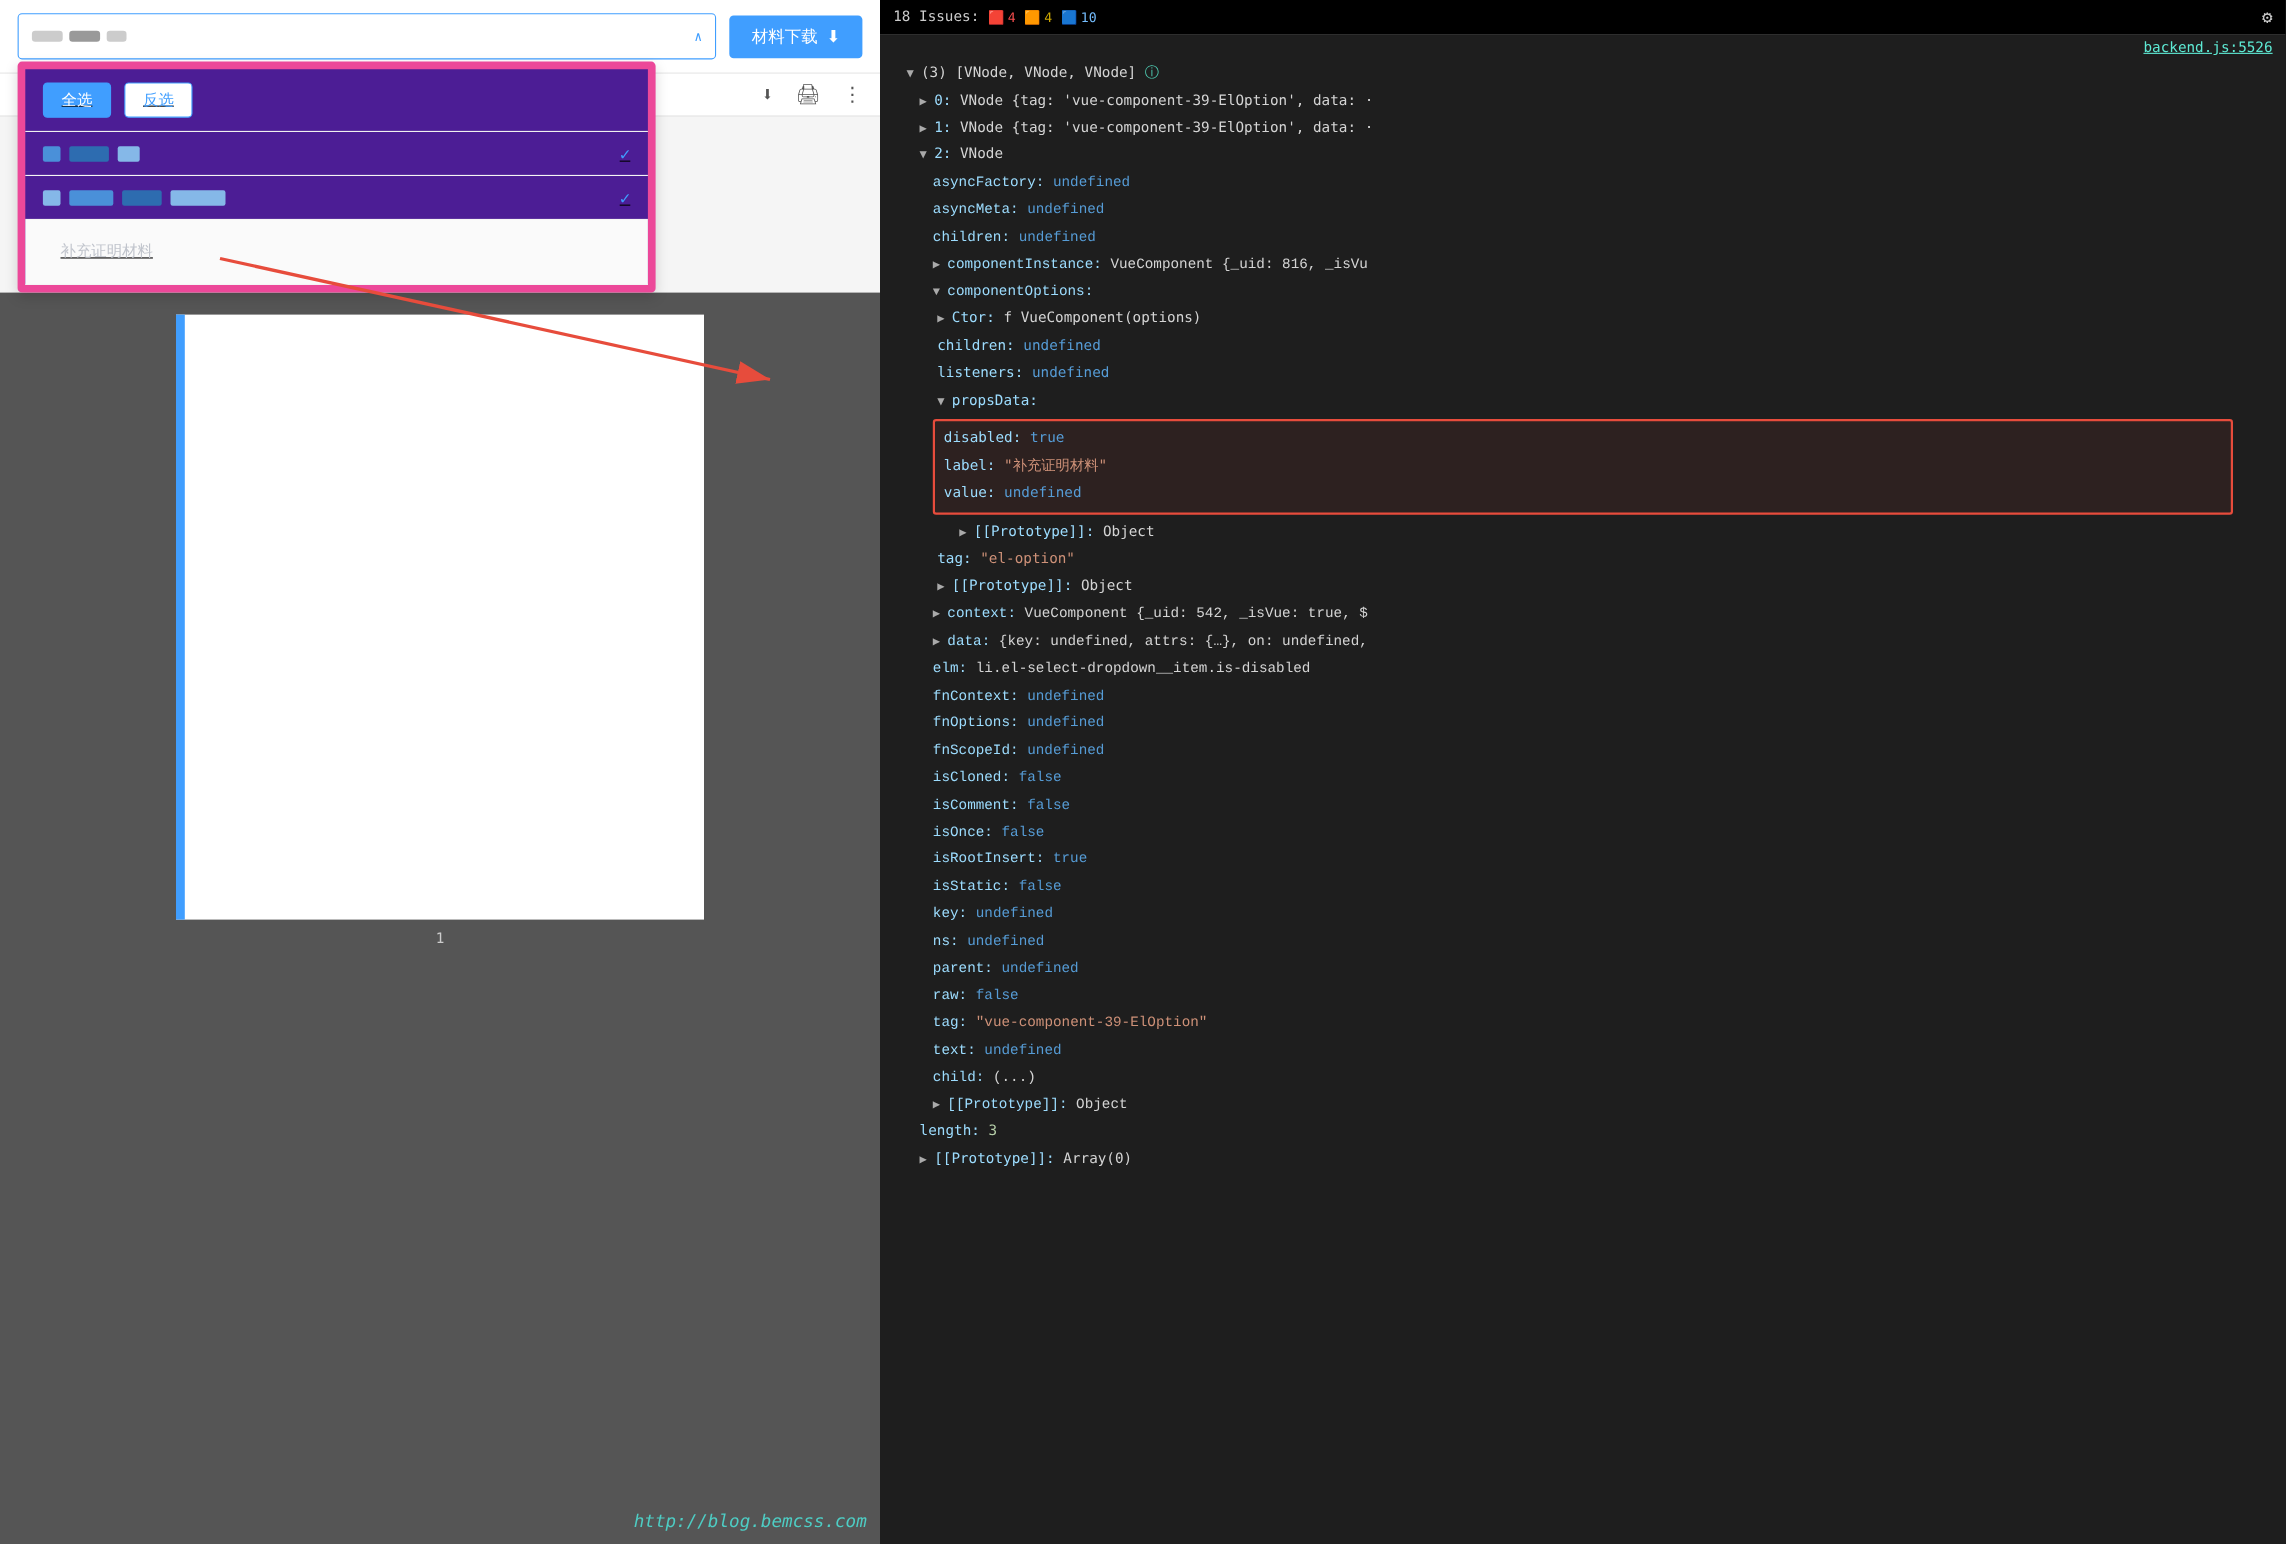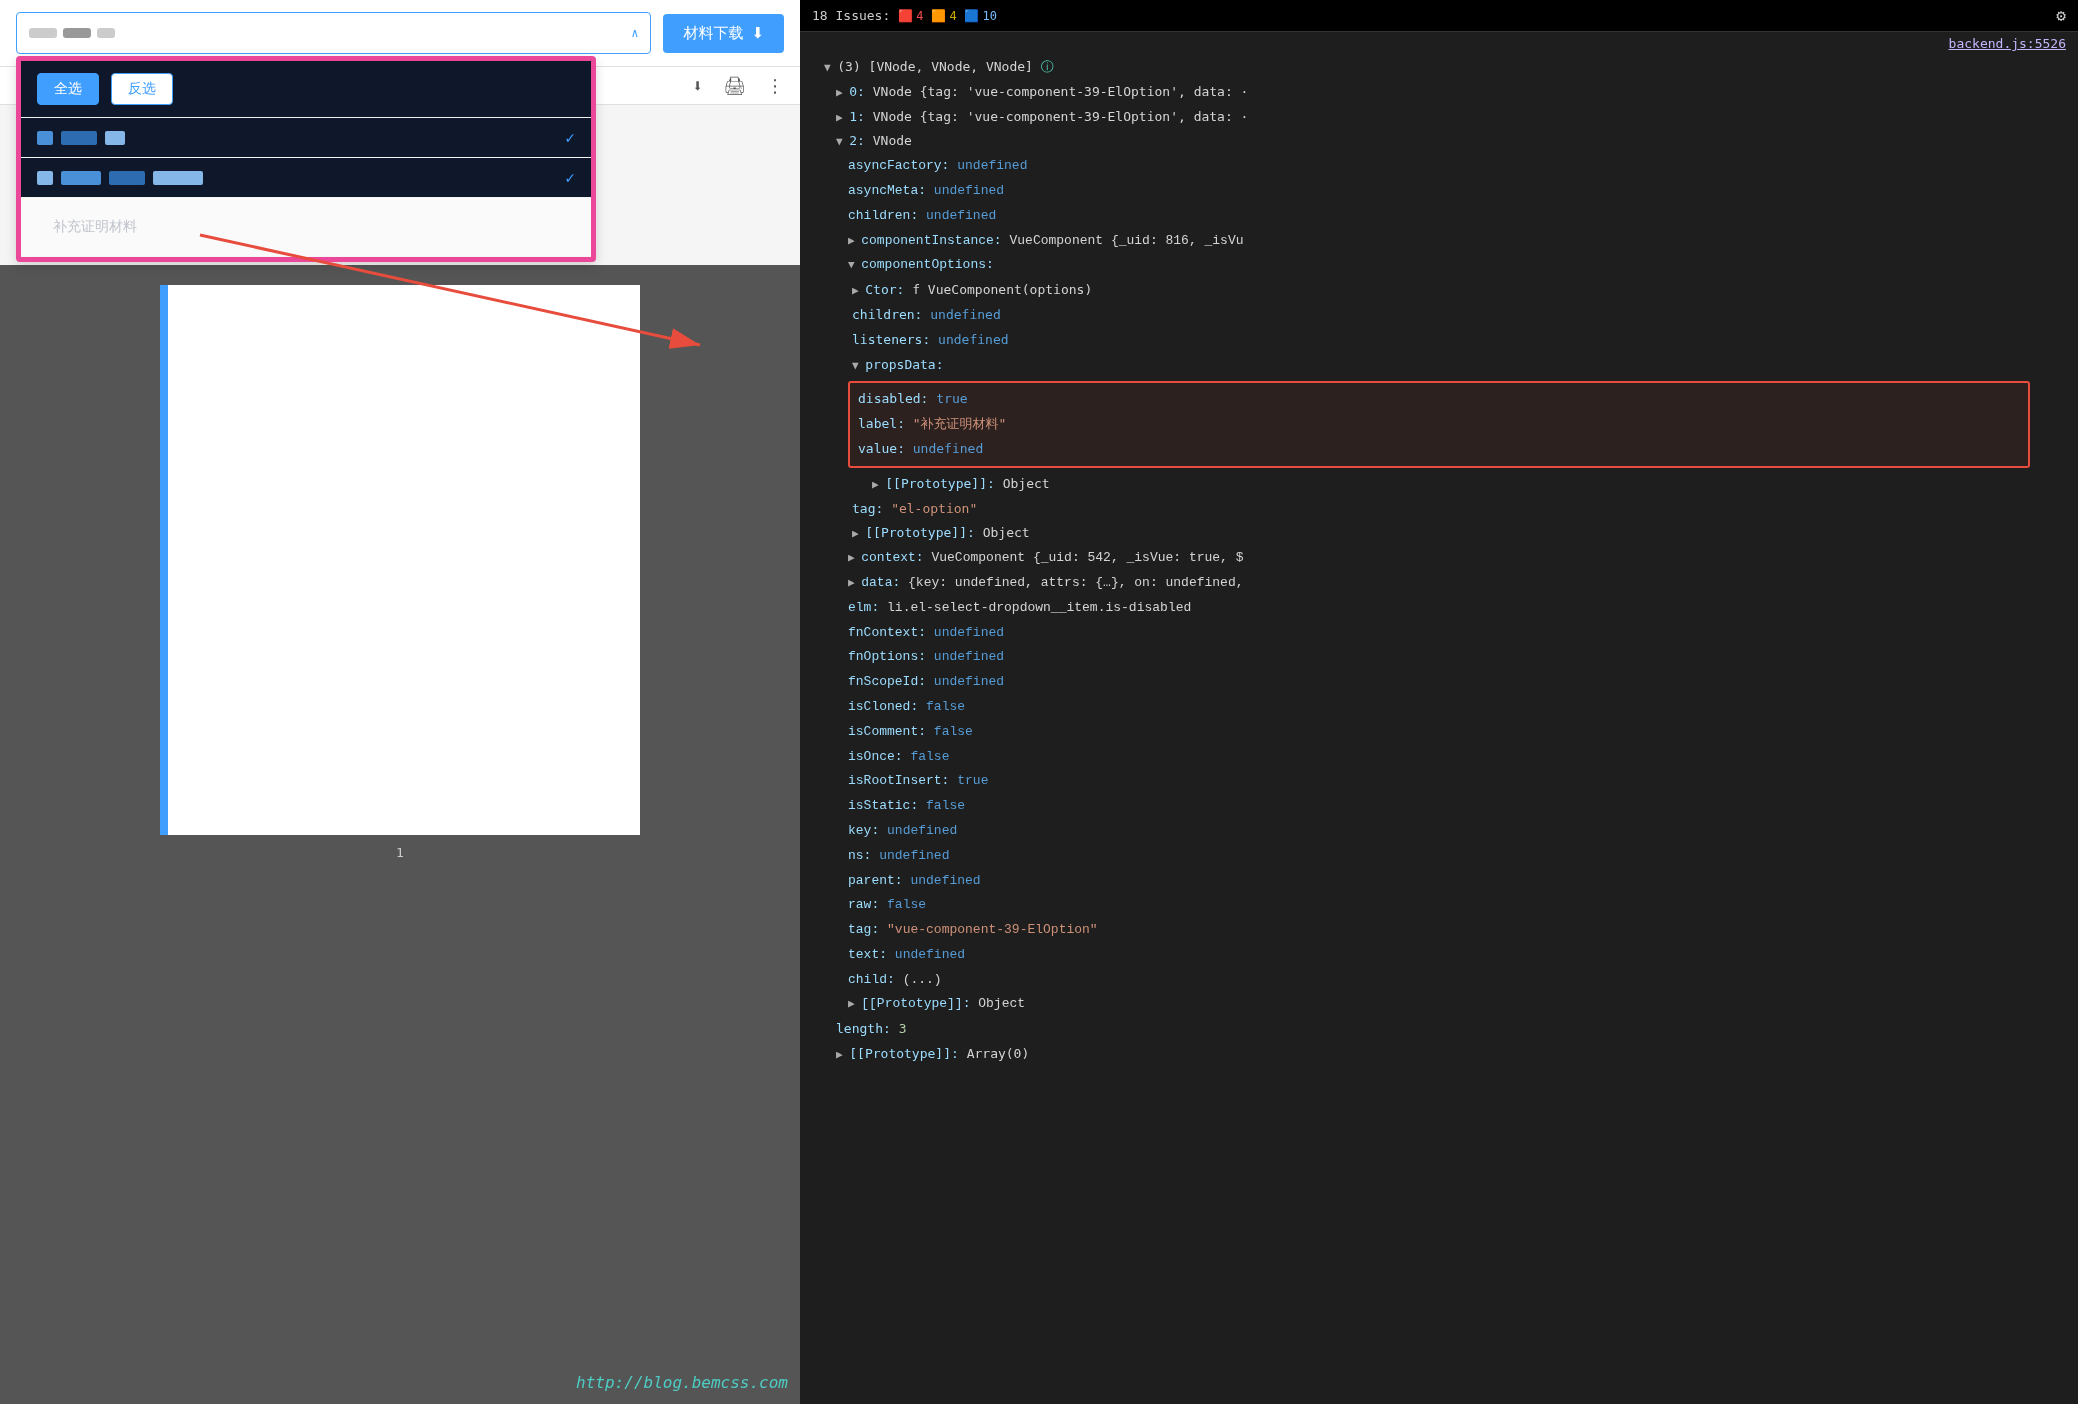--- a/index.html
+++ b/index.html
@@ -93,25 +93,26 @@
       font-size: 18px;
       cursor: pointer;
     }
 
     
     .dropdown-panel {
       position: absolute;
       top: 56px;
       left: 16px;
       width: 580px;
-      background: #0f172a;
-      border: 5px solid #ec4899;
+      background: #4c1d95;
+      border: 7px solid #ec4899;
       border-radius: 4px;
       box-shadow: 0 4px 12px rgba(0,0,0,0.15);
       z-index: 100;
+      text-decoration: underline;
     }
 
     .dropdown-header {
       display: flex;
       align-items: center;
       gap: 12px;
       padding: 12px 16px;
       border-bottom: 1px solid #f0f0f0;
     }
 
@@ -250,21 +251,21 @@
     .badge-warn { color: #cca700; }
     .badge-info { color: #75beff; }
 
     .settings-icon {
       color: #ccc;
       font-size: 16px;
       cursor: pointer;
     }
 
     .file-link {
-      color: #c4b5fd;
+      color: #5eead4;
       text-decoration: underline;
       font-size: 13px;
       cursor: pointer;
       padding: 4px 12px;
       display: block;
       text-align: right;
     }
 
     .tree-node {
       padding: 2px 12px;

